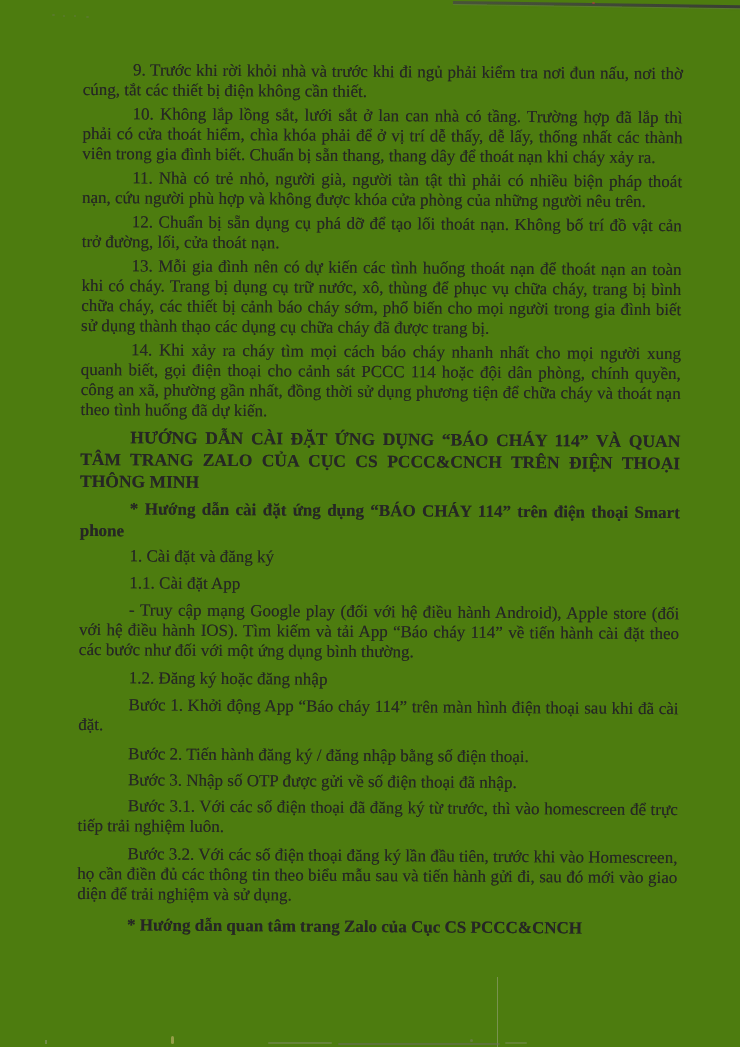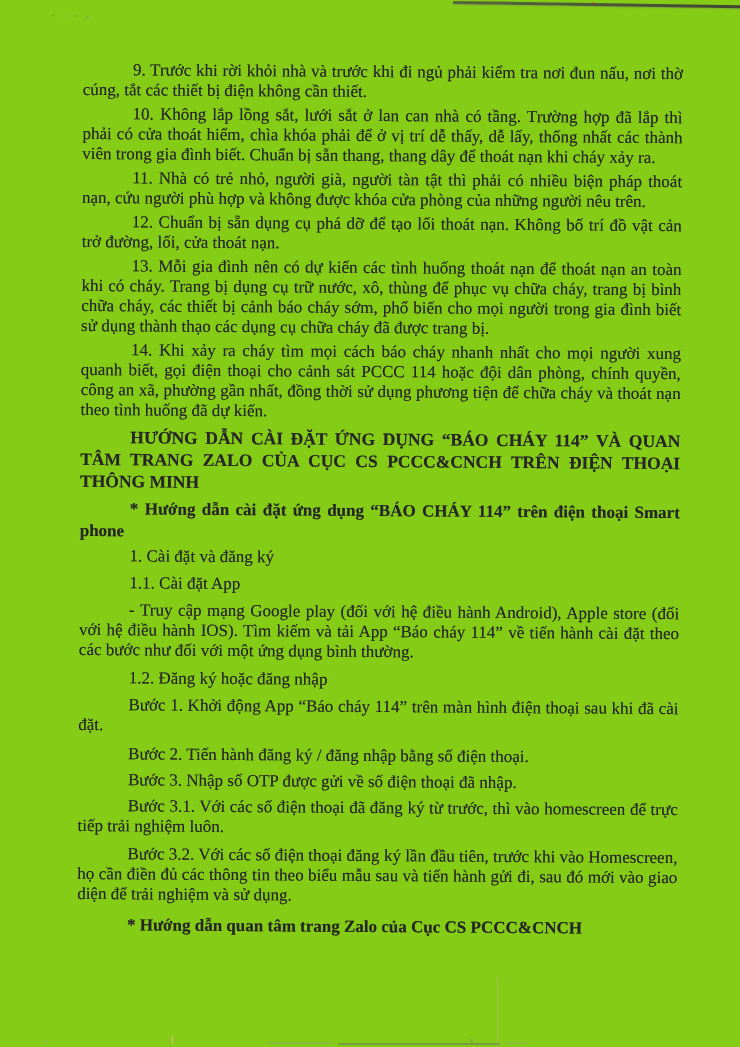--- a/index.html
+++ b/index.html
@@ -7,21 +7,21 @@
     padding: 0;
     width: 740px;
     height: 1047px;
     overflow: hidden;
     background: #ffffff;
   }
   .page {
     position: relative;
     width: 740px;
     height: 1047px;
-    background: #84cc16;
+    background: #4d7c0f;
     font-family: "Liberation Serif", "DejaVu Serif", serif;
     color: #262626;
   }
   .content {
     position: absolute;
     left: 83px;
     top: 60px;
     width: 600px;
     transform: rotate(0.4deg);
     transform-origin: 0 0;

